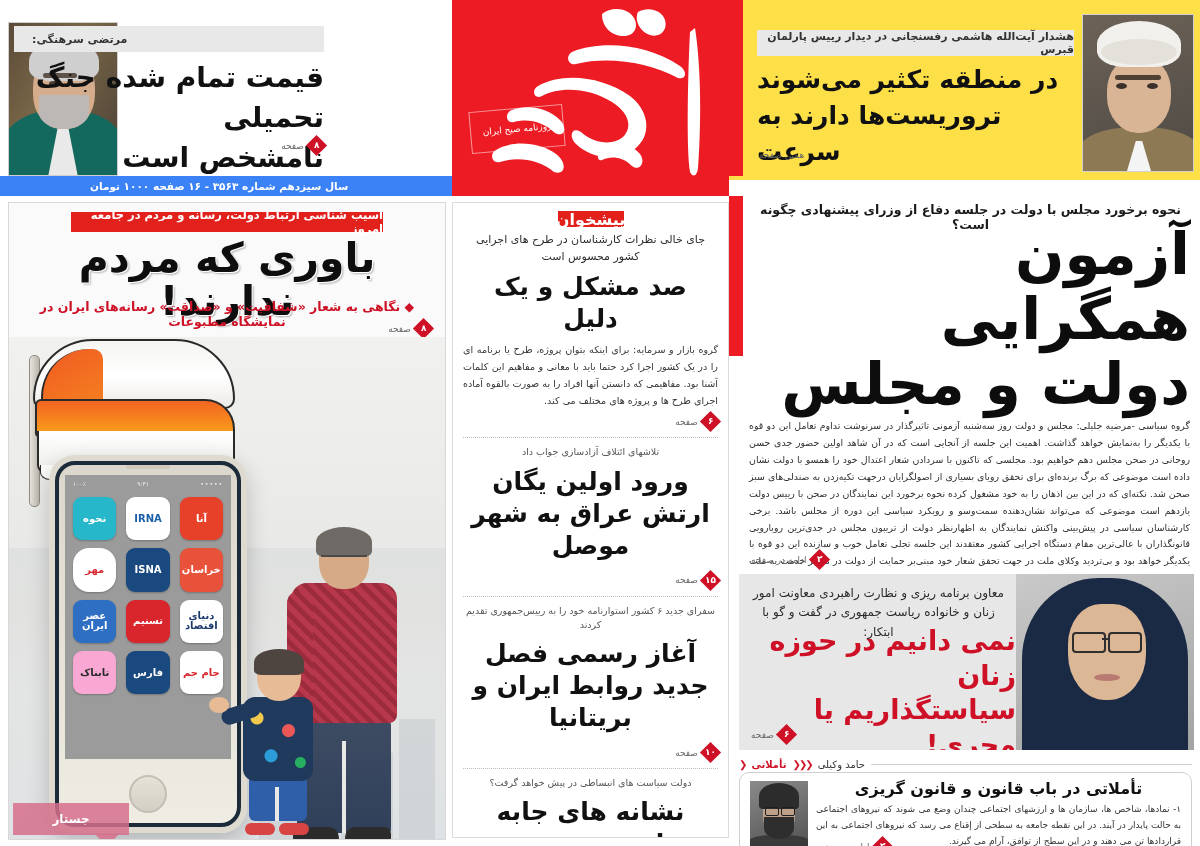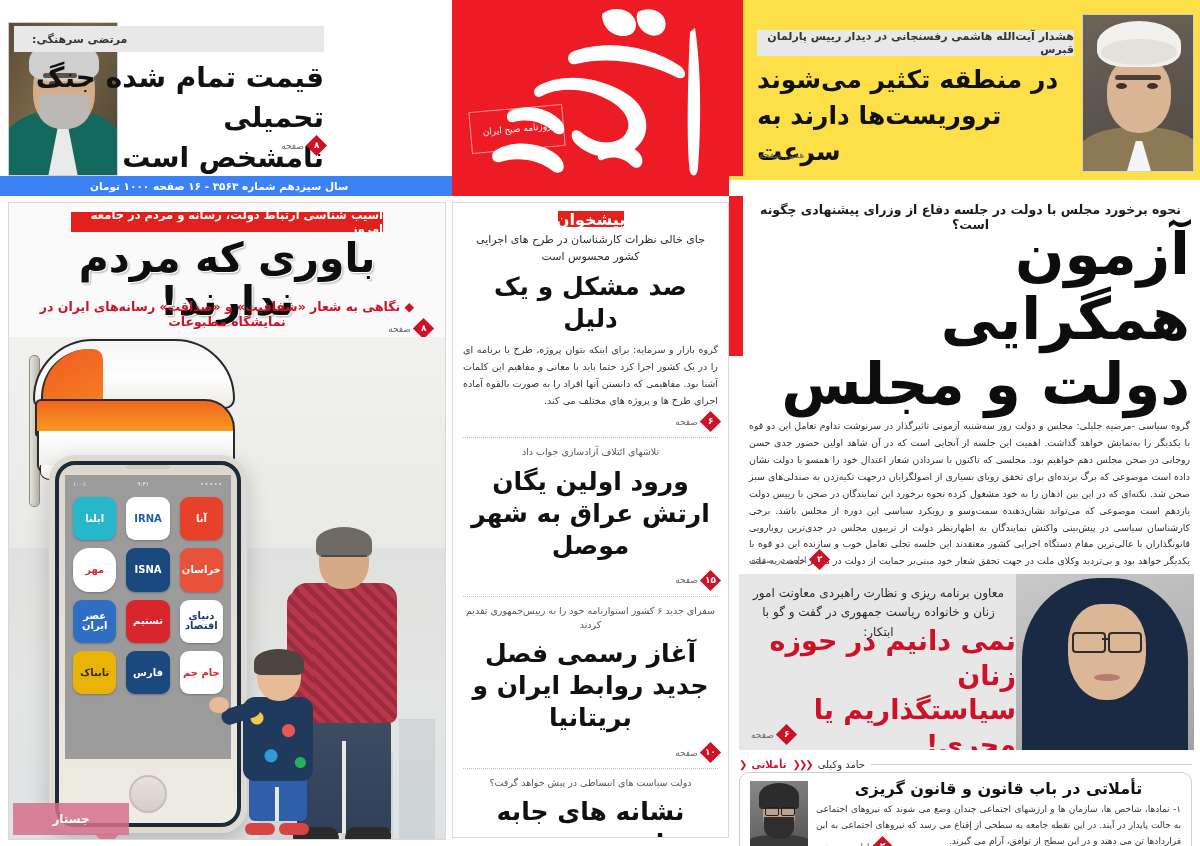--- a/index.html
+++ b/index.html
@@ -446,21 +446,21 @@
             <span>۱۰۰٪</span>
           </div>
           <div class="appgrid" id="appgrid">
               <div class="app" style="background: rgb(232, 65, 42); color: rgb(255, 255, 255);">
                 <span>آنا</span>
               </div>
               <div class="app" style="background: rgb(255, 255, 255); color: rgb(27, 95, 168);">
                 <span>IRNA</span>
               </div>
               <div class="app" style="background: rgb(39, 183, 203); color: rgb(255, 255, 255);">
-                <span>ایلنا</span>
+                <span>نحوه</span>
               </div>
               <div class="app" style="background: rgb(232, 82, 58); color: rgb(255, 255, 255);">
                 <span>خراسان</span>
               </div>
               <div class="app" style="background: rgb(25, 73, 127); color: rgb(255, 255, 255);">
                 <span>ISNA</span>
               </div>
               <div class="app" style="background: rgb(255, 255, 255); color: rgb(217, 38, 44); border-radius: 16px;">
                 <span>مهر</span>
               </div>
@@ -472,21 +472,21 @@
               </div>
               <div class="app" style="background: rgb(46, 111, 196); color: rgb(255, 255, 255);">
                 <span>عصر ایران</span>
               </div>
               <div class="app" style="background: rgb(255, 255, 255); color: rgb(217, 38, 44);">
                 <span>جام جم</span>
               </div>
               <div class="app" style="background: rgb(25, 73, 127); color: rgb(255, 255, 255);">
                 <span>فارس</span>
               </div>
-              <div class="app" style="background: #eab308; color: rgb(43, 43, 43);">
+              <div class="app" style="background: #f9a8d4; color: rgb(43, 43, 43);">
                 <span>تابناک</span>
               </div>
             </div>
         </div>
         <div class="home-btn"></div>
       </div>
 
       <div class="man">
         <div class="legs"></div>
           <div class="legsplit"></div>

